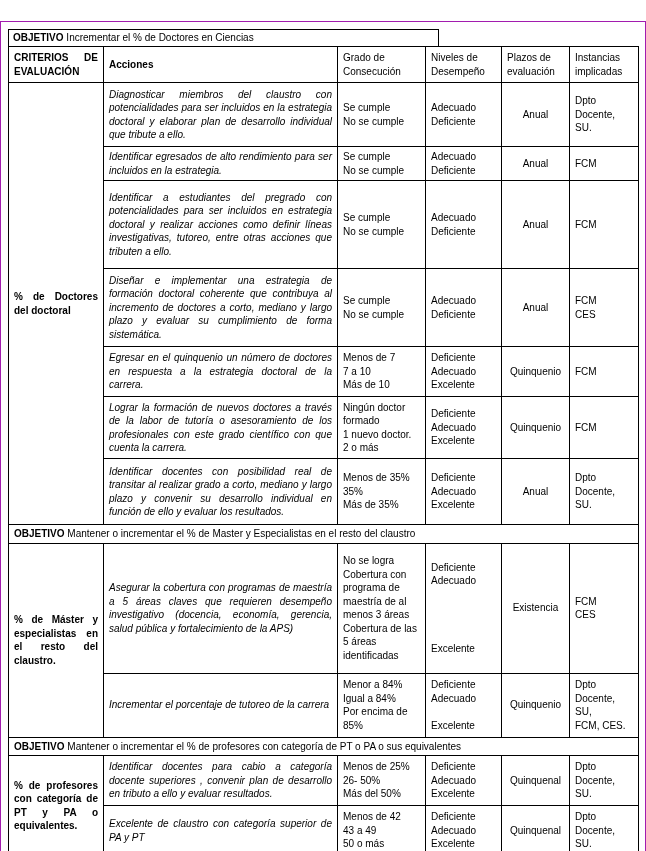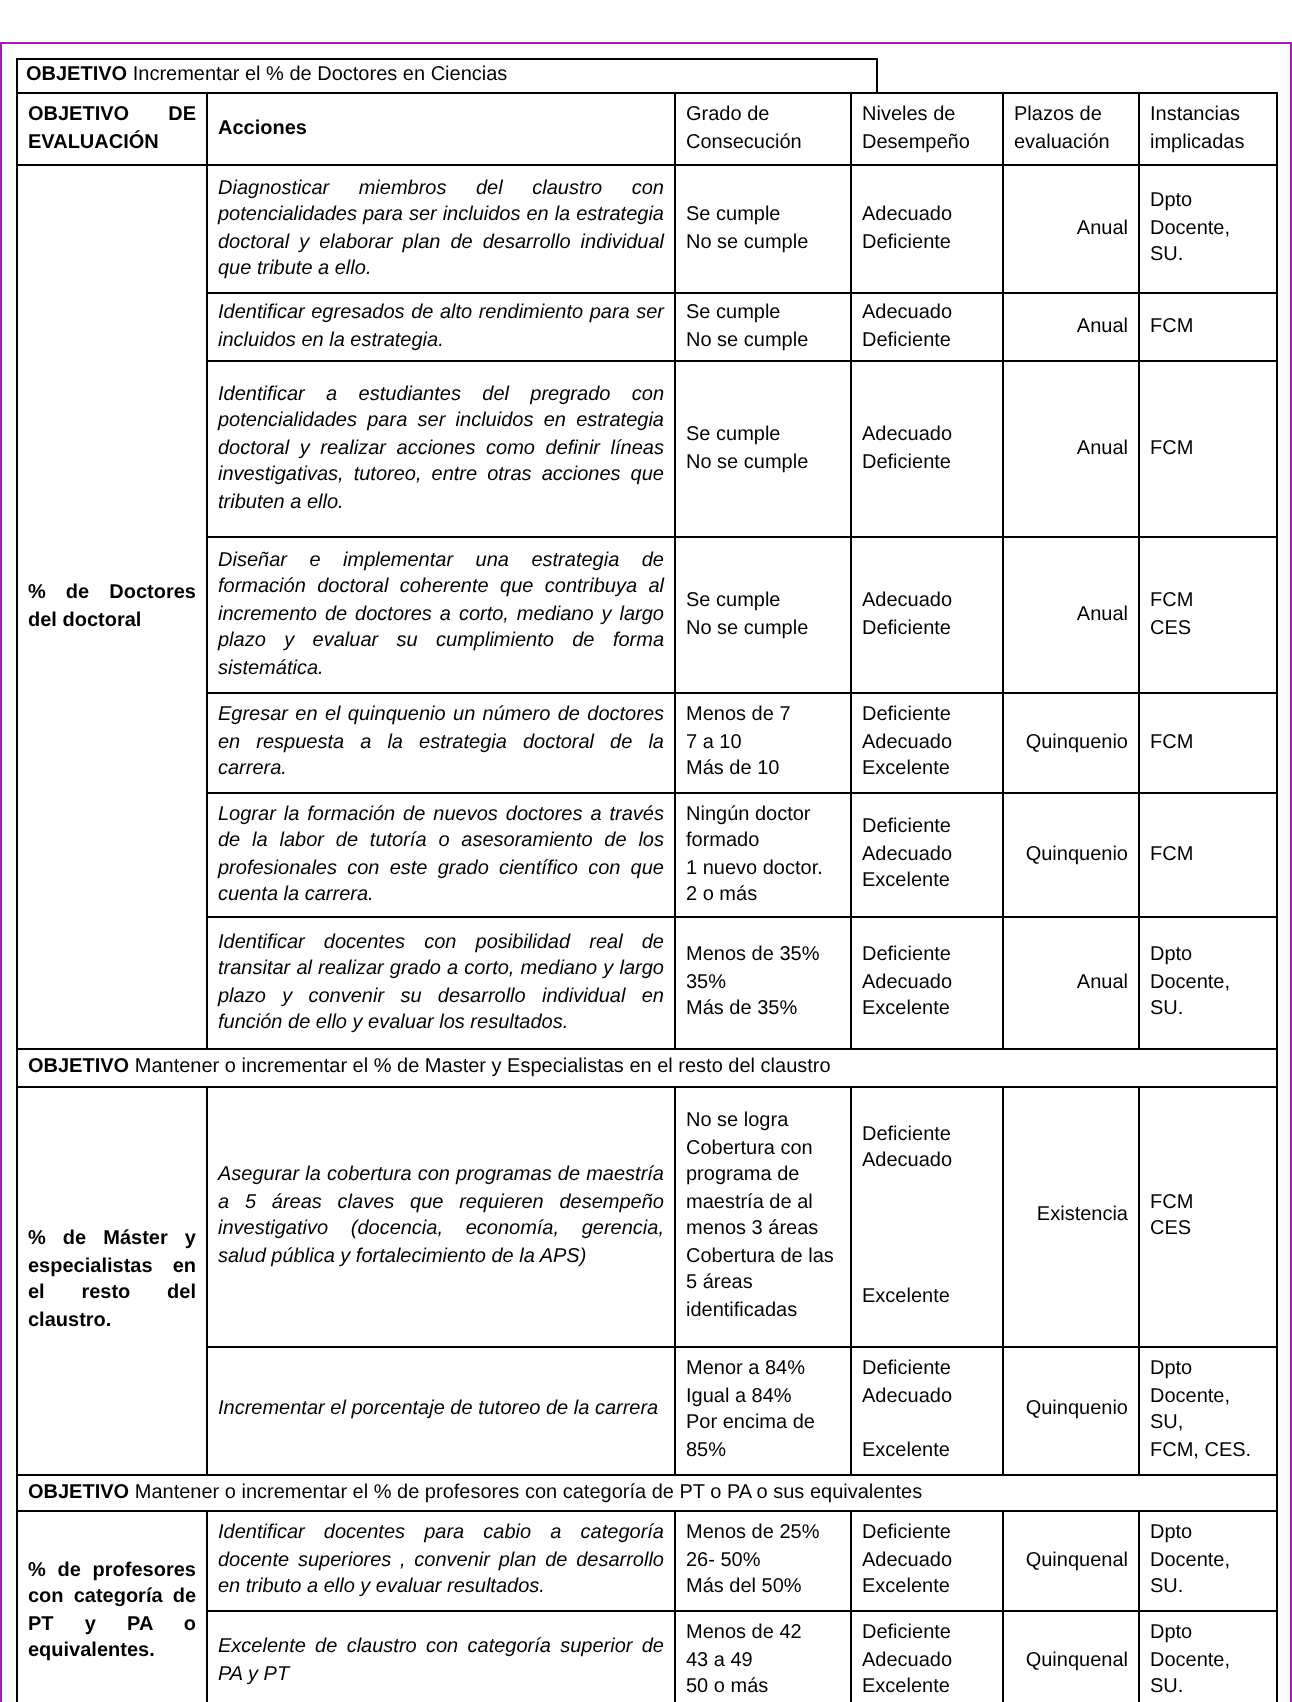--- a/index.html
+++ b/index.html
@@ -41,21 +41,21 @@
     vertical-align: middle;
     overflow: hidden;
   }
   td.hdr { vertical-align: top; padding-top: 4px; }
   td.hdr-crit { text-align: justify; }
   td.vmid { vertical-align: middle; }
   td.obj { padding: 2px 4px; line-height: 12px; }
   td.criterio { font-weight: bold; text-align: justify; }
   td.acciones { text-align: justify; font-style: italic; }
   td.grado, td.niveles, td.inst { white-space: pre-line; }
-  td.plazos { text-align: right; }
+  td.plazos { text-align: center; }
 </style>
 </head>
 <body>
 
 <div class="page">
 
   <div class="objetivo-box">
     <span class="b">OBJETIVO</span>
     <span>Incrementar el % de Doctores en Ciencias</span>
   </div>
@@ -65,21 +65,21 @@
       <col style="width:95px">
         <col style="width:234px">
         <col style="width:88px">
       <col style="width:76px">
         <col style="width:68px">
         <col style="width:69px">
     </colgroup>
 
     <tbody>
         <tr style="height:36px">
-      <td class="hdr hdr-crit b">OBJETIVO DE EVALUACIÓN</td>
+      <td class="hdr hdr-crit b">CRITERIOS DE EVALUACIÓN</td>
       <td class="vmid b">Acciones</td>
       <td class="hdr">Grado de Consecución</td>
       <td class="hdr">Niveles de Desempeño</td>
       <td class="hdr">Plazos de evaluación</td>
       <td class="hdr">Instancias implicadas</td>
     </tr>
 
     <tr style="height:64px">
       <td class="criterio" rowspan="7">% de Doctores del doctoral</td>
       <td class="acciones">Diagnosticar miembros del claustro con potencialidades para ser incluidos en la estrategia doctoral y elaborar plan de desarrollo individual que tribute a ello.</td>

